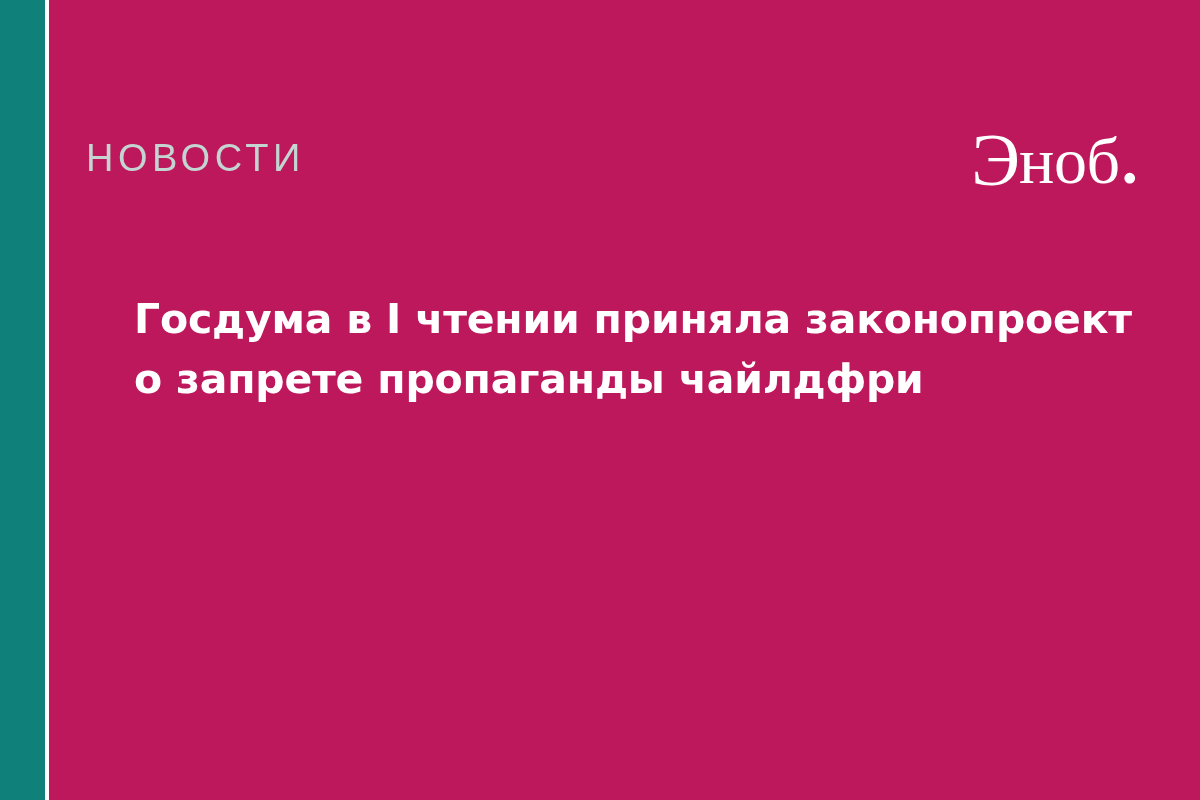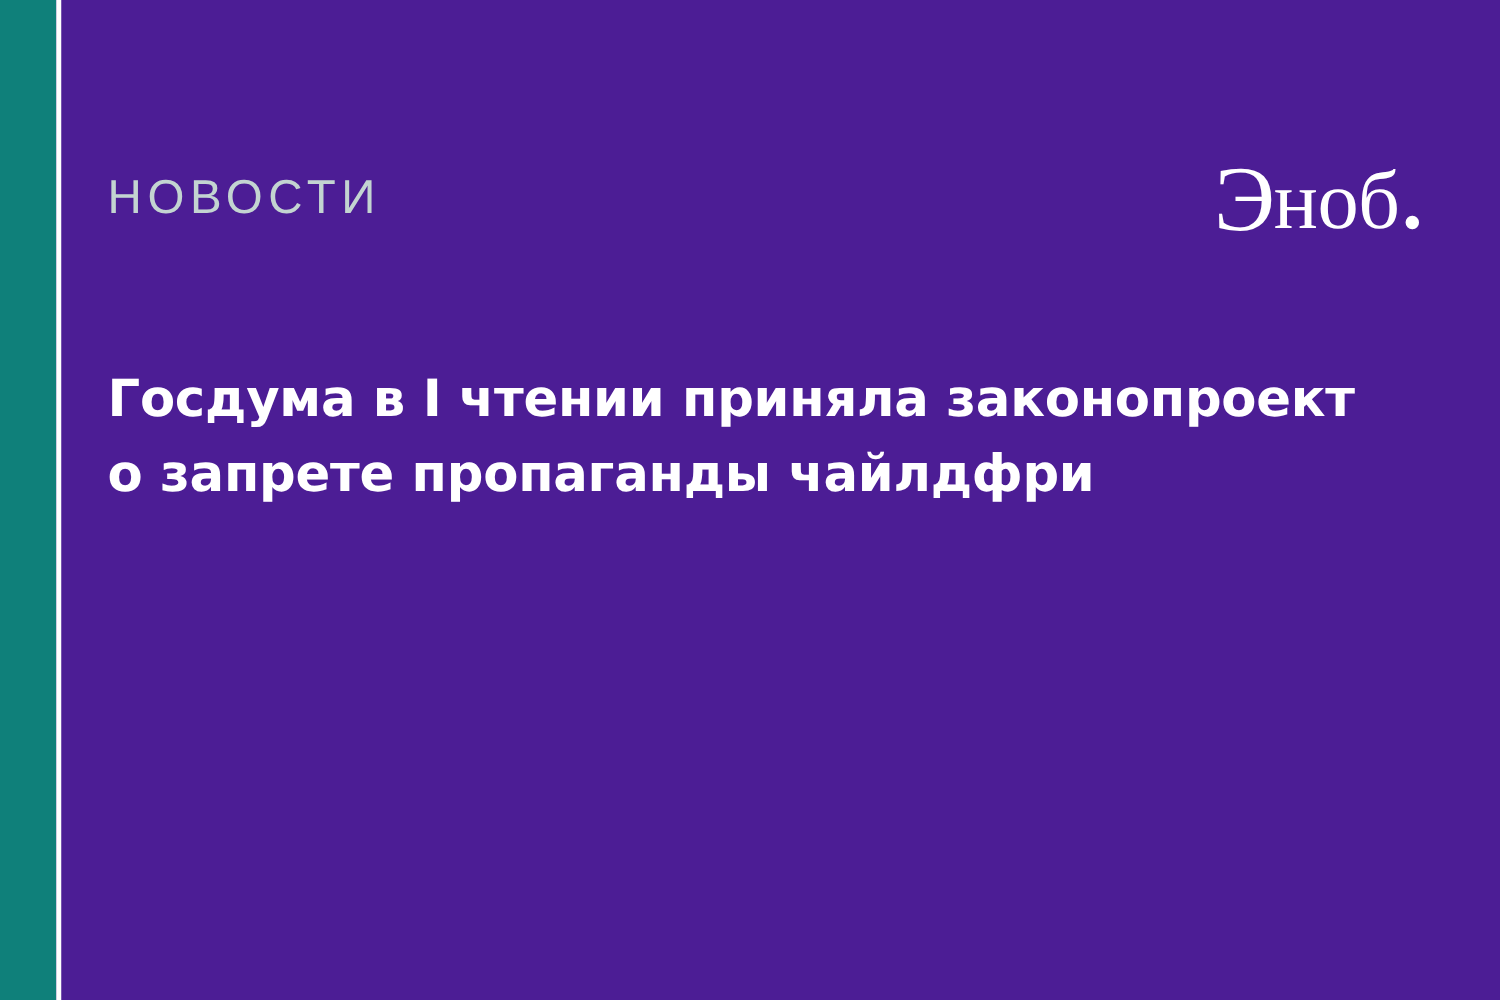--- a/index.html
+++ b/index.html
@@ -12,21 +12,21 @@
     height: 800px;
     overflow: hidden;
     font-family: "Liberation Sans", sans-serif;
     background: #0f807a;
   }
 
   .card {
     position: relative;
     width: 1200px;
     height: 800px;
-    background: #4c1d95;
+    background: #be185d;
     box-sizing: border-box;
     overflow: hidden;
   }
 
   
   .left-band {
     position: absolute;
     left: 0;
     top: 0;
     width: 45px;
@@ -110,20 +110,21 @@
     font-family: "DejaVu Sans", sans-serif;
     font-size: 41px;
     font-weight: 700;
     line-height: 60px;
     letter-spacing: -0.2px;
     color: #ffffff;
   }
   .headline-line {
     display: block;
     white-space: nowrap;
+    margin-left: 48px;
   }
 </style>
 </head>
 <body>
 
 <div class="card">
 
   <div class="left-band"></div>
   <div class="rule-vertical"></div>
 

